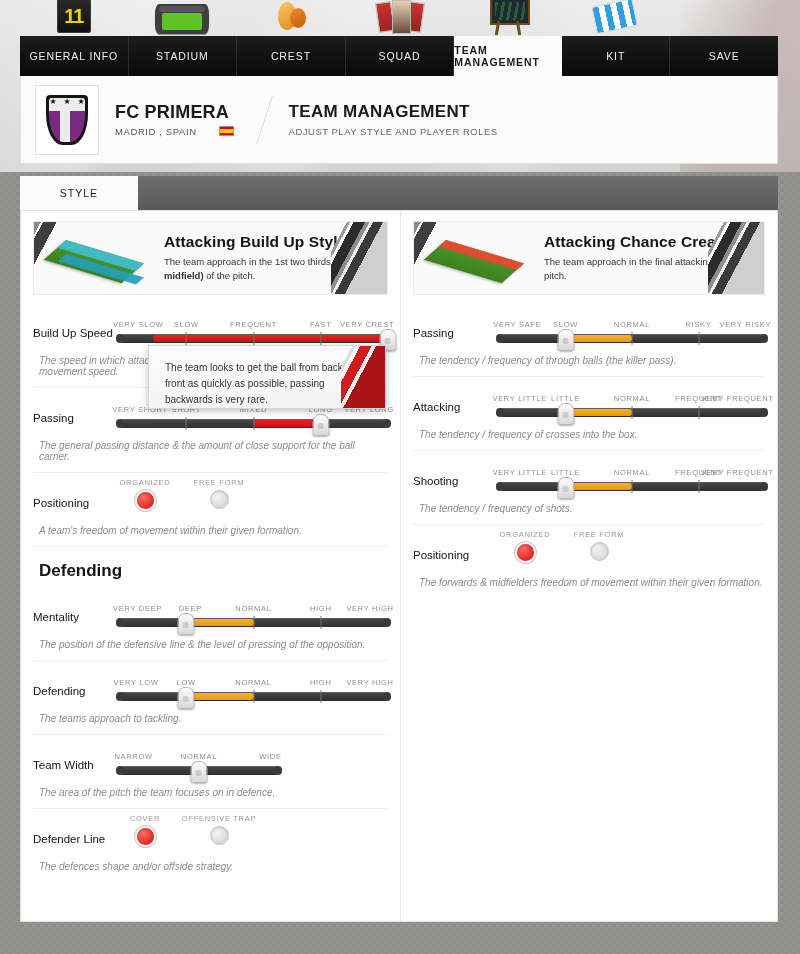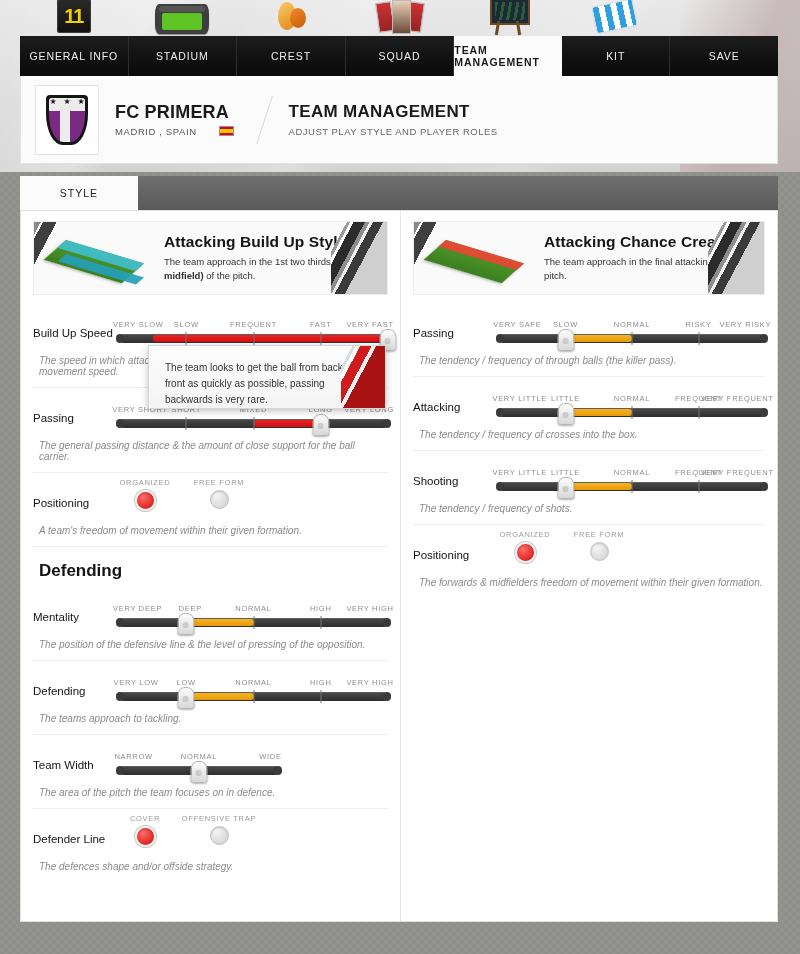--- a/index.html
+++ b/index.html
@@ -331,21 +331,21 @@
         </div>
         <div class="ctrl">
           <div class="ctrl-row">
             <div class="ctrl-label">Build Up Speed</div>
             <div class="slider-wrap">
               <div class="ticklabels">
                 <span style="left: 0%; transform: translateX(-12%);">VERY SLOW</span>
                 <span style="left: 25%;">SLOW</span>
                 <span style="left: 50%;">FREQUENT</span>
                 <span style="left: 75%;">FAST</span>
-                <span style="left: 100%; transform: translateX(-88%);">VERY FAST</span>
+                <span style="left: 100%; transform: translateX(-88%);">VERY CREST</span>
               </div>
               <div class="track">
                 <div class="cap-l"></div>
                 <div class="cap-r"></div>
                 <div class="fill red" style="left: 12.5%; width: 87.5%;"></div>
                 <div class="notch" style="left: 25%;"></div>
                 <div class="notch" style="left: 50%;"></div>
                 <div class="notch" style="left: 75%;"></div>
                 <div class="handle" style="left: 100%;"></div>
               </div>

